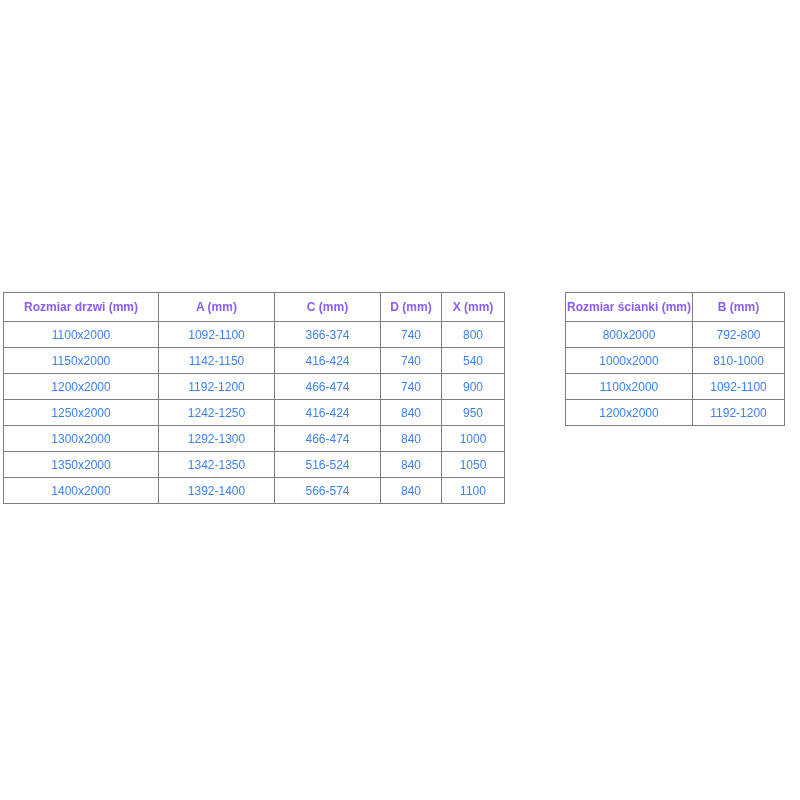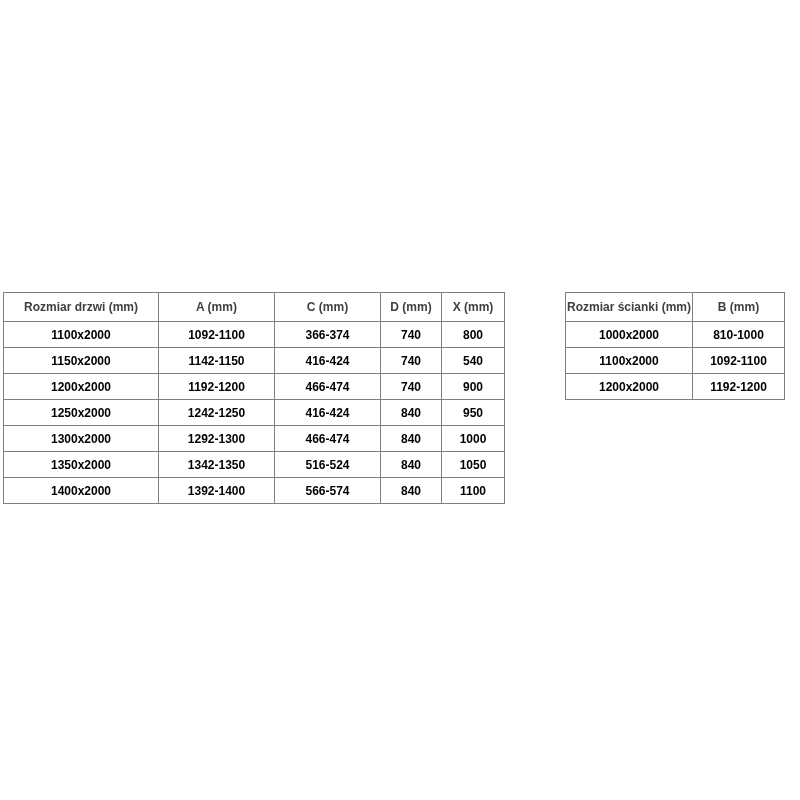--- a/index.html
+++ b/index.html
@@ -36,26 +36,26 @@
     text-align: center;
     vertical-align: middle;
     font-size: 12px;
     padding: 0;
     white-space: nowrap;
     overflow: hidden;
   }
   .spec-table th {
     height: 28px;
     font-weight: bold;
-    color: #404040;
+    color: #8b5cf6;
   }
   .spec-table td {
     height: 25px;
-    font-weight: bold;
-    color: #000000;
+    font-weight: normal;
+    color: #3b82f6;
   }
   
   #door-table col.c0 { width: 155px; }
   #door-table col.c1 { width: 116px; }
   #door-table col.c2 { width: 106px; }
   #door-table col.c3 { width: 61px; }
   #door-table col.c4 { width: 63px; }
   
   #wall-table col.c0 { width: 127px; }
   #wall-table col.c1 { width: 92px; }
@@ -139,20 +139,24 @@
       <col class="c1">
   </colgroup>
   <thead>
     <tr>
         <th>Rozmiar ścianki (mm)</th>
         <th>B (mm)</th>
       </tr>
   </thead>
   <tbody>
       <tr>
+        <td>800x2000</td>
+        <td>792-800</td>
+      </tr>
+      <tr>
         <td>1000x2000</td>
         <td>810-1000</td>
       </tr>
       <tr>
         <td>1100x2000</td>
         <td>1092-1100</td>
       </tr>
       <tr>
         <td>1200x2000</td>
         <td>1192-1200</td>

